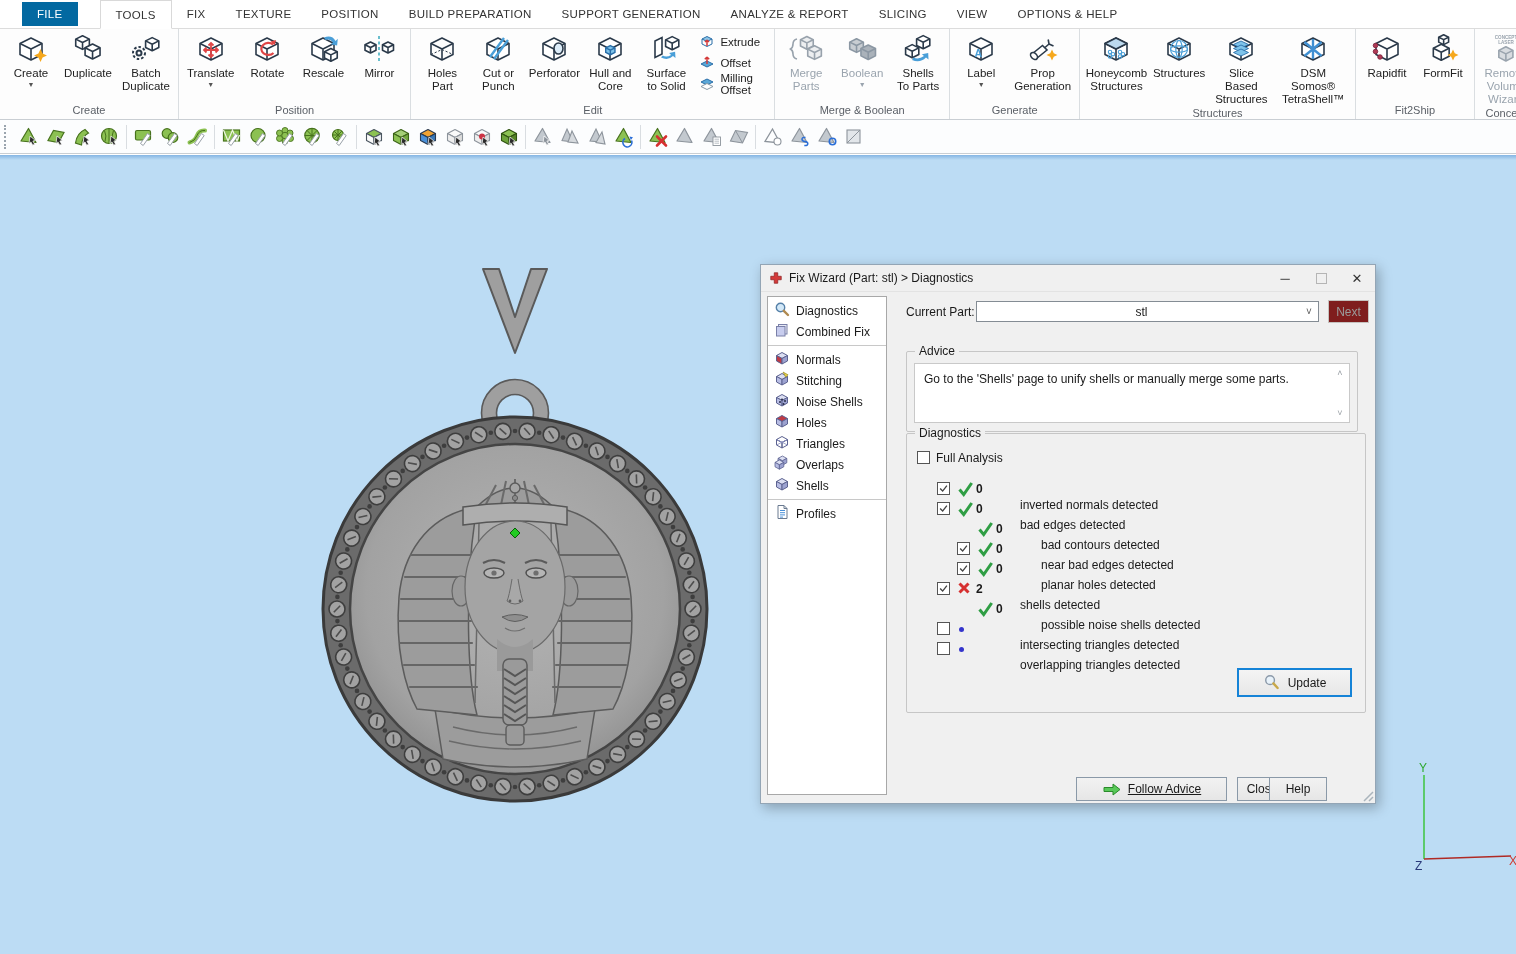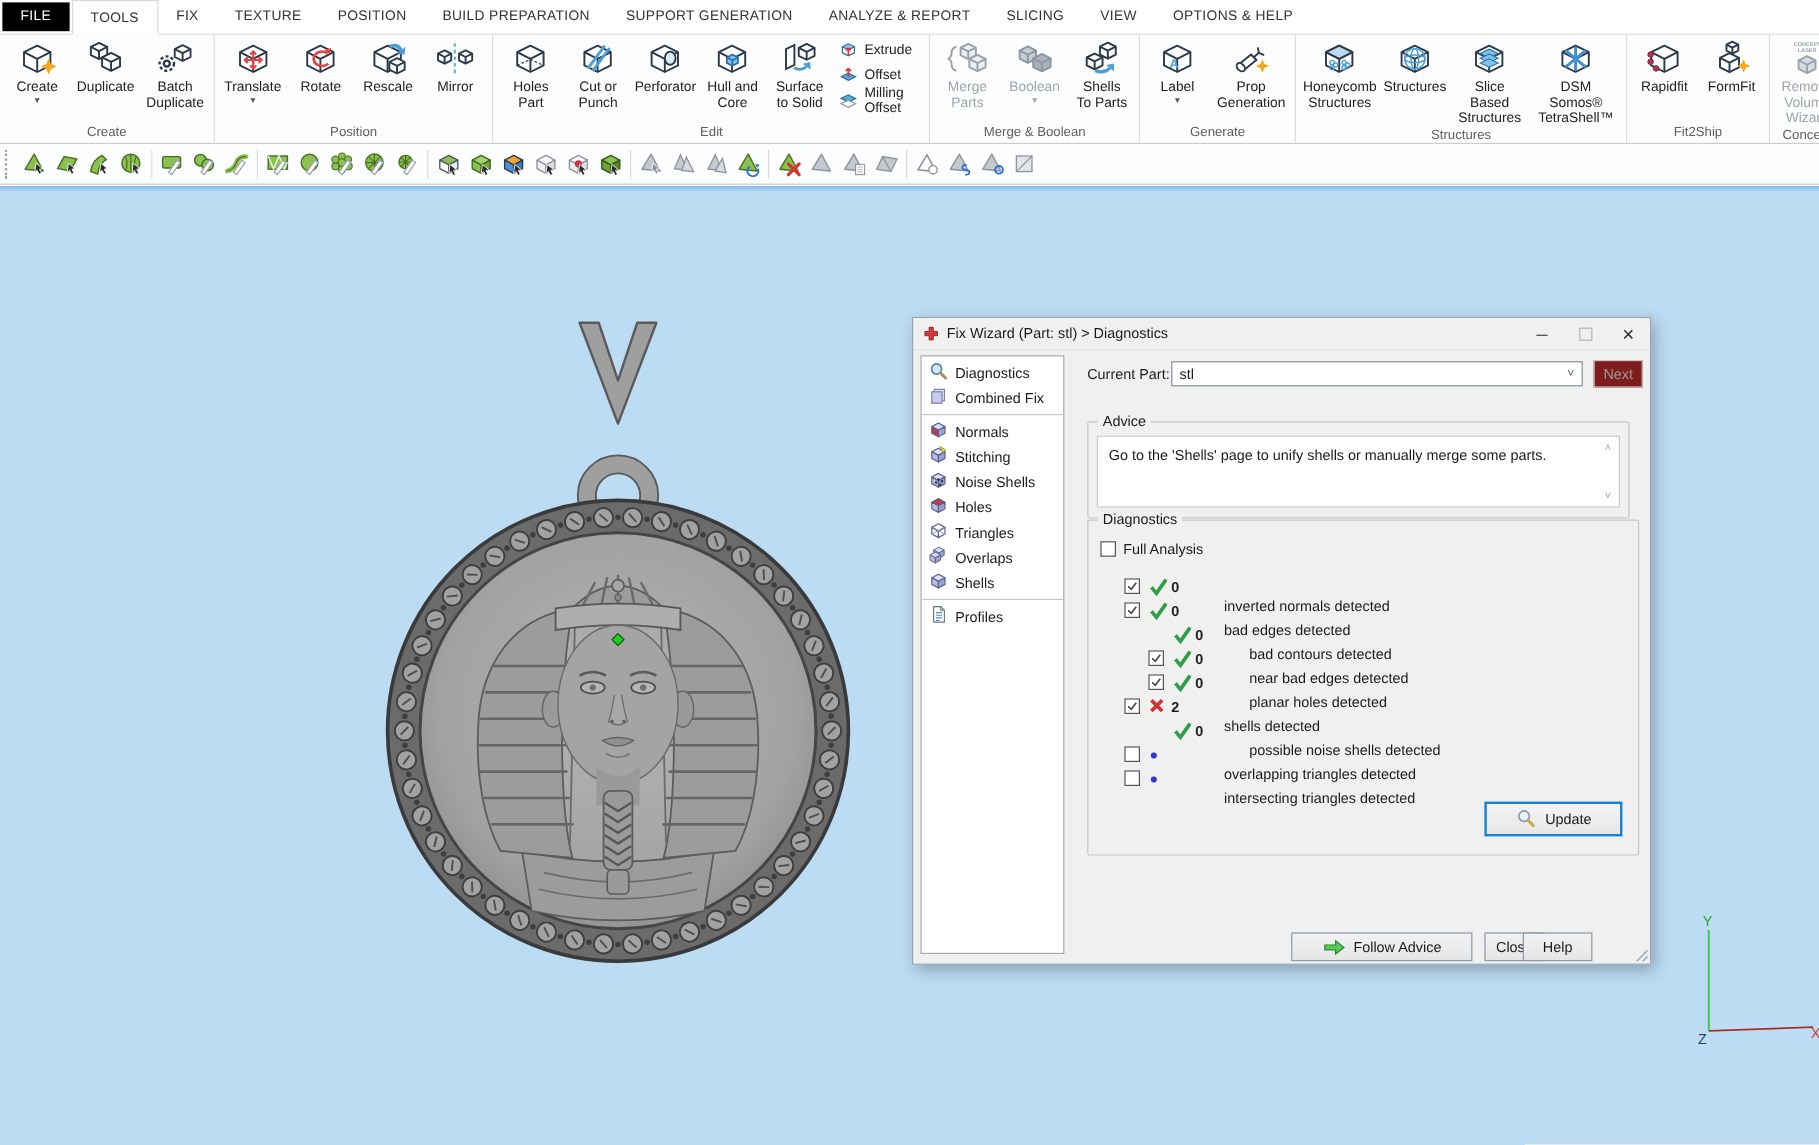--- a/index.html
+++ b/index.html
@@ -2,21 +2,21 @@
 <html><head>
 <meta charset="utf-8">
 <style>
   html,body{margin:0;padding:0;}
   body{font-family:"Liberation Sans",sans-serif;background:#fff;}
   .app{position:relative;width:1516px;height:954px;overflow:hidden;background:#fff;}
 
   
   .menubar{position:absolute;left:0;top:0;width:100%;height:28px;background:#fff;border-bottom:1px solid #dcdcdc;display:flex;align-items:center;font-size:11.5px;color:#333;z-index:5;}
   .mi{padding:0 15px;height:28px;display:flex;align-items:center;letter-spacing:.3px;cursor:default;}
-  .mi.file-tab{background:#000000;color:#fff;height:24px;margin:2px 2px;padding:0 15px;}
+  .mi.file-tab{background:#0369a1;color:#fff;height:24px;margin:2px 22px;padding:0 15px;}
   .mi.active{background:#fff;border:1px solid #d9d9d9;border-bottom:1px solid #fff;height:27px;margin-bottom:-1px;z-index:6;}
 
   
   .ribbon{position:absolute;left:0;top:28px;width:100%;height:91px;background:#fdfdfd;border-bottom:1px solid #c9ced3;display:flex;align-items:stretch;}
   .rgroup{display:flex;flex-direction:column;border-right:1px solid #dadee1;padding:1px 3px 0 3px;}
   .ritems{display:flex;flex:1;align-items:flex-start;}
   .rlabel{text-align:center;font-size:11px;color:#5a5f66;padding:1px 6px 3px 6px;}
   .ritem{display:flex;flex-direction:column;align-items:center;padding:2px 5px 0 5px;font-size:11.5px;color:#222;line-height:1.12;text-align:center;min-width:46px;cursor:default;}
   .ritem .ricon{height:36px;display:flex;align-items:center;}
   .ritem.disabled{color:#9aa4ae;}
@@ -45,21 +45,21 @@
   .winbtns{display:flex;align-items:center;height:100%;}
   .winbtn{width:36px;height:100%;display:flex;align-items:center;justify-content:center;color:#333;font-size:13px;}
   .winbtn.max span{display:block;width:9px;height:9px;border:1px solid #b5b5b5;}
   .sidebar{position:absolute;left:6px;top:31px;width:120px;height:499px;background:#fff;border:1px solid #a8a8a8;box-sizing:border-box;}
   .sbsec{padding:3px 0;}
   .sbsec + .sbsec{border-top:1px solid #c8c8c8;}
   .sbitem{display:flex;align-items:center;gap:6px;height:21px;padding-left:6px;cursor:default;}
   .sblabel{font-size:12px;color:#1a1a1a;}
   .cplabel{position:absolute;left:145px;top:40px;}
   .combo{position:absolute;left:215px;top:36px;width:343px;height:21px;background:#fff;border:1px solid #848c94;box-sizing:border-box;display:flex;align-items:center;}
-  .combo .val{flex:1;padding-left:6px;}
+  .combo .val{flex:1;padding-left:6px;text-align:center;}
   .combo .chev{width:18px;color:#555;font-size:10px;text-align:center;}
   .btn{display:flex;align-items:center;justify-content:center;background:linear-gradient(#f2f2f2,#e6e6e6);border:1px solid #8a99a8;box-sizing:border-box;font-size:12px;color:#1a1a1a;gap:6px;}
   .btn.disabled{background:#7f1d1d;border-color:#c6c2bf;color:#9a9a9a;}
   .nextbtn{position:absolute;left:567px;top:35px;width:41px;height:23px;}
   .groupbox{position:absolute;border:1px solid #c6c6c6;border-radius:2px;}
   .gblabel{position:absolute;top:-8px;left:8px;background:#f0f0f0;padding:0 4px;font-size:12px;color:#1a1a1a;}
   .advicebox{left:145px;top:86px;width:450px;height:79px;}
   .advinner{position:absolute;left:7px;top:11px;width:436px;height:60px;background:#fff;border:1px solid #c9c9c9;box-sizing:border-box;}
   .advtext{position:absolute;left:9px;top:8px;width:400px;line-height:1.3;}
   .advarr{position:absolute;right:3px;color:#9aa0a6;font-size:9px;width:12px;text-align:center;}
@@ -68,21 +68,21 @@
   .cb{width:13px;height:13px;background:#fff;border:1px solid #555;box-sizing:border-box;display:inline-flex;align-items:center;justify-content:center;}
   .drows{position:absolute;left:30px;top:46px;width:420px;}
   .drow{position:relative;height:20px;}
   .drow .cbx{position:absolute;top:2px;}
   .drow .st{position:absolute;top:1px;}
   .drow .cnt{position:absolute;top:2px;font-weight:bold;}
   .drow .lbl{position:absolute;top:18px;}
   .dot{display:block;width:5px;height:5px;border-radius:50%;background:#3535cc;margin-top:6px;}
   .updatebtn{position:absolute;left:330px;top:234px;width:111px;height:25px;border:2px solid #1583d7;background:linear-gradient(#f4f4f4,#e7e7e7);display:flex;align-items:center;justify-content:center;gap:8px;font-size:12px;text-align:right;}
   .footer-btn{position:absolute;top:512px;height:24px;}
-  .followbtn{left:315px;width:151px;}
+  .followbtn{left:315px;width:151px;text-decoration:underline;}
   .closebtn{left:476px;width:50px;}
   .helpbtn{left:508px;width:58px;}
   .grip-corner{position:absolute;right:1px;bottom:1px;}
 </style>
 </head>
 <body>
 
 <div class="app">
   <div class="menubar" id="menubar">
       <div class="mi file-tab ">FILE</div>
@@ -1398,28 +1398,28 @@
                   <path d="M2.5 8.5 l4.2 5 8 -11.5" fill="none" stroke="#2f9e44" stroke-width="3"></path>
                 </svg></span>
               <span class="cnt" style="left:59px">0</span>
               <span class="lbl" style="left:104px">possible noise shells detected</span>
             </div>
             <div class="drow">
               <span class="cb cbx" style="left:0px"></span>
               <span class="st" style="left:22px">
                 <span class="dot"></span>
               </span>
-              <span class="lbl" style="left:83px">overlapping triangles detected</span>
+              <span class="lbl" style="left:83px">intersecting triangles detected</span>
             </div>
             <div class="drow">
               <span class="cb cbx" style="left:0px"></span>
               <span class="st" style="left:22px">
                 <span class="dot"></span>
               </span>
-              <span class="lbl" style="left:83px">intersecting triangles detected</span>
+              <span class="lbl" style="left:83px">overlapping triangles detected</span>
             </div>
           </div>
         <div class="updatebtn">
           <svg width="17" height="17" viewBox="0 0 18 18">
               <circle cx="7.5" cy="6.5" r="4.6" fill="#e8f2fa" stroke="#8a98a8" stroke-width="1.5"></circle>
               <path d="M11 10 L15.5 14.8" stroke="#c8a84a" stroke-width="2.6" stroke-linecap="round"></path>
             </svg>
           <span>Update</span>
         </div>
       </div>

